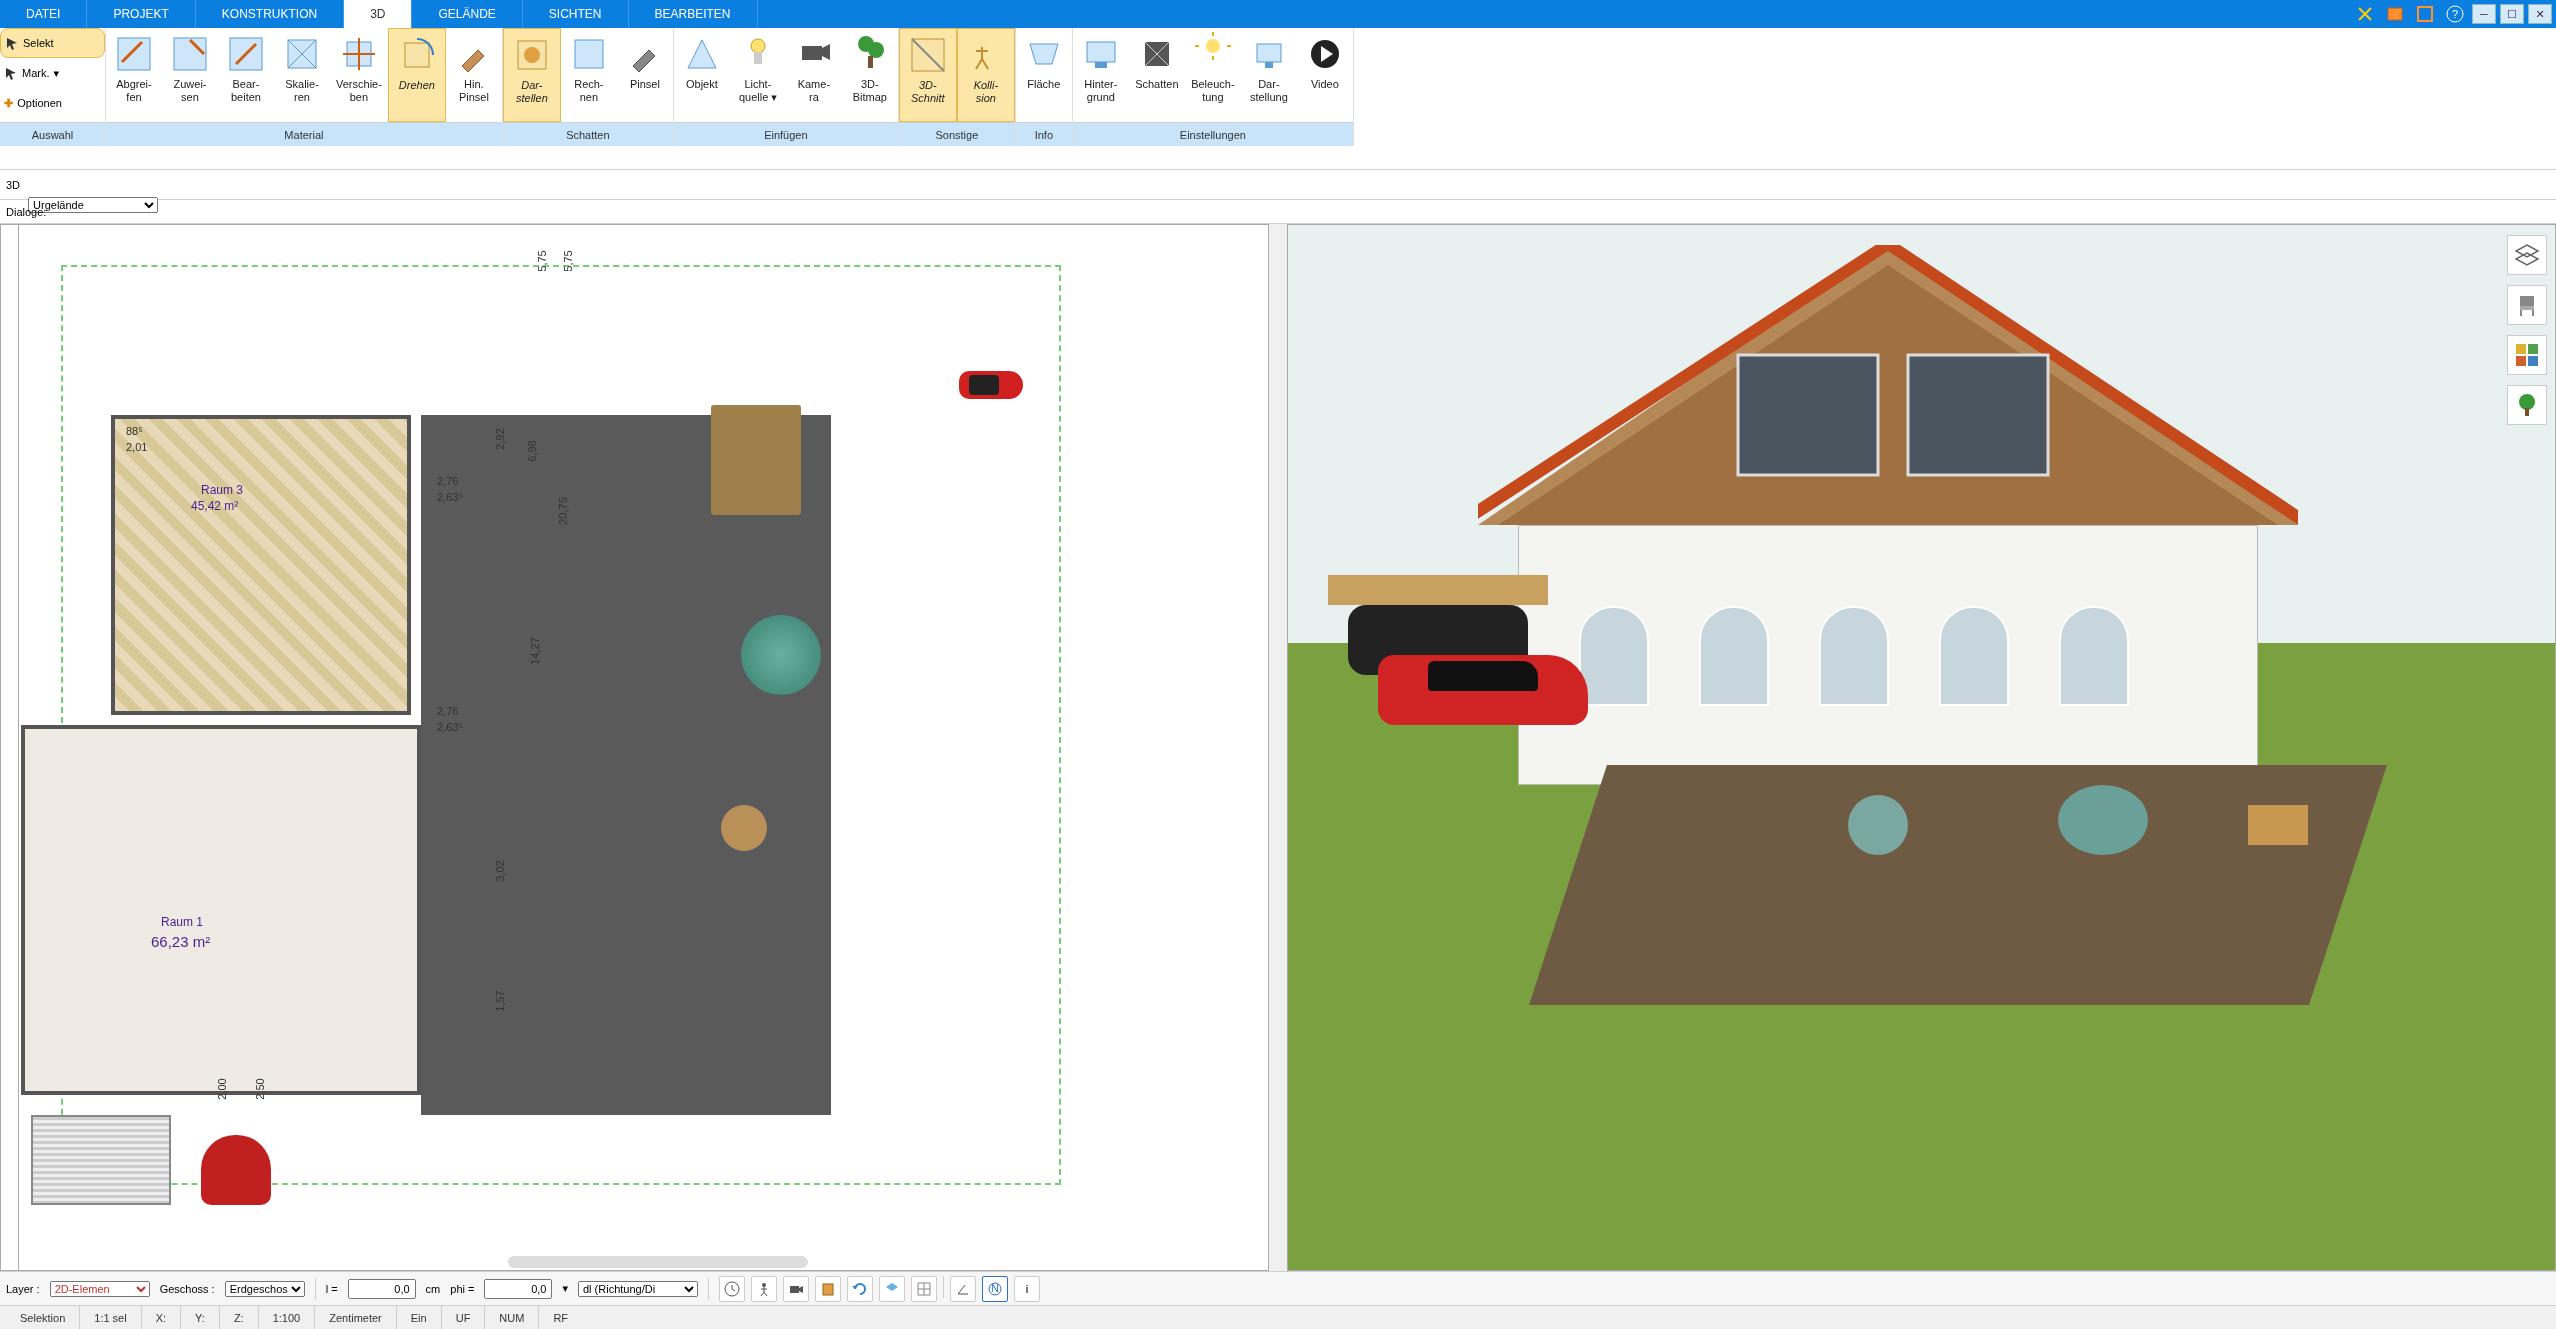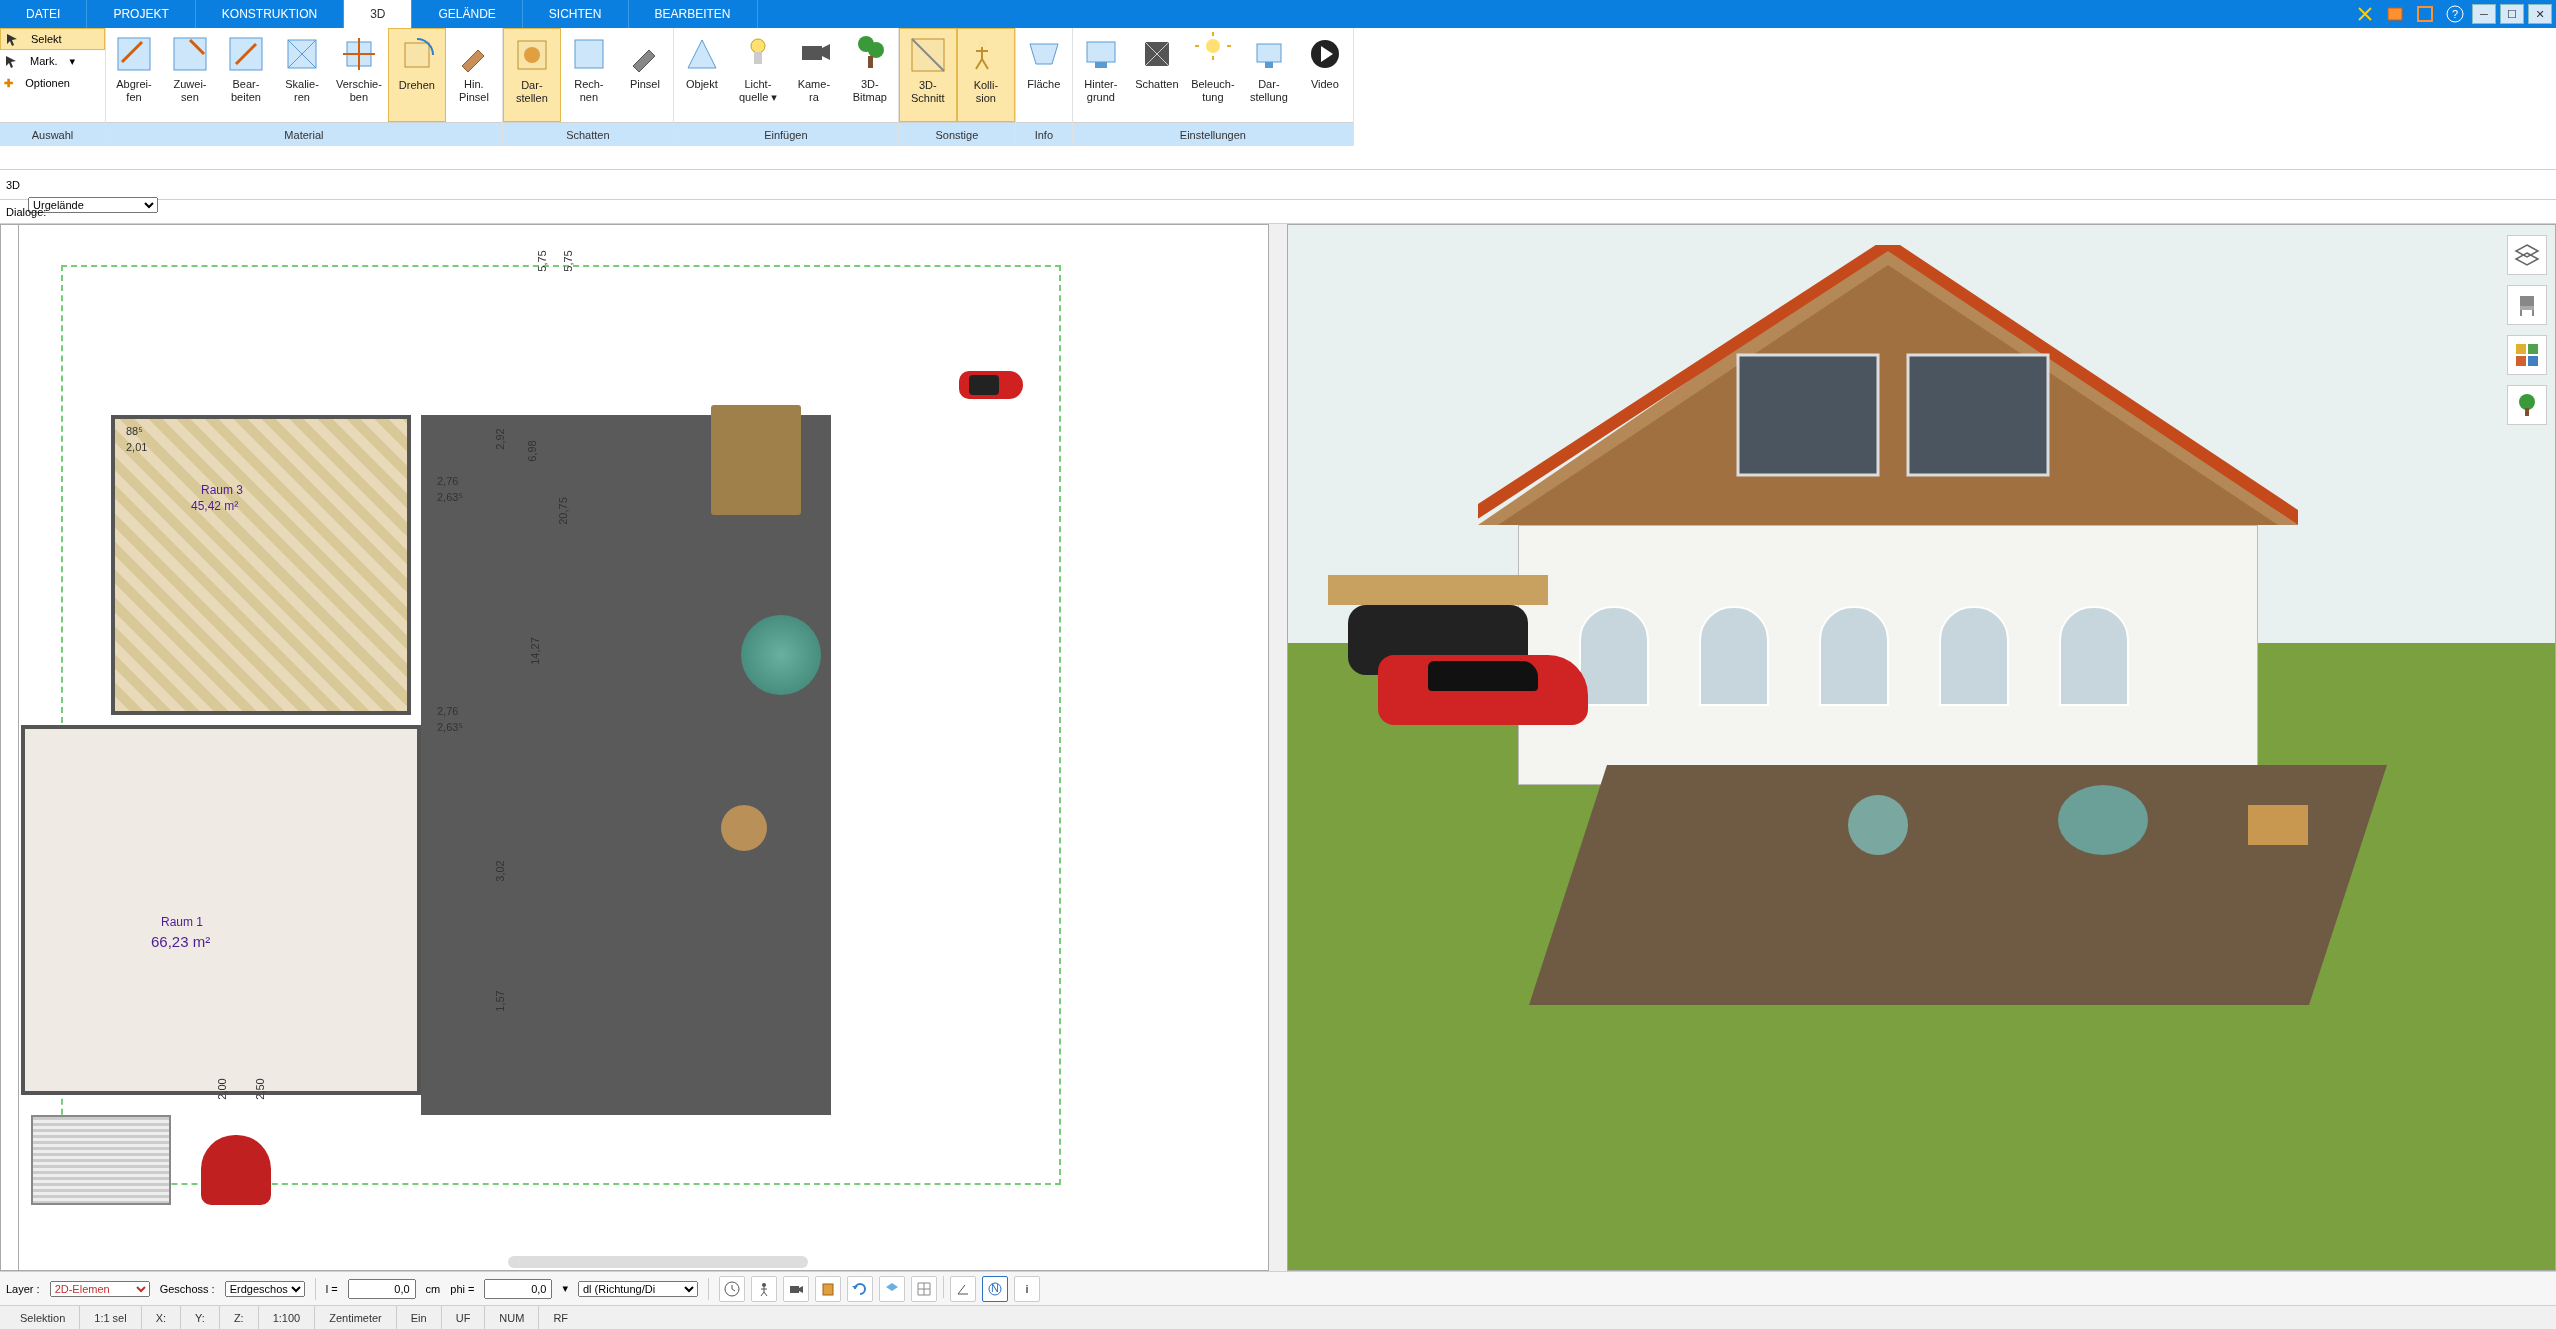--- a/index.html
+++ b/index.html
@@ -12,28 +12,28 @@
 .menu-right { margin-left: auto; display: flex; align-items: center; gap: 4px; padding-right: 4px; }
 .menu-icon { width: 26px; height: 26px; display: flex; align-items: center; justify-content: center; }
 .win-btn { width: 24px; height: 20px; background: #d6e9f8; display: flex; align-items: center; justify-content: center; color: #333; border: 1px solid #8bb; }
 
 
 .ribbon { height: 142px; background: #fff; border-bottom: 1px solid #d0d0d0; display: flex; flex-direction: column; }
 .ribbon-top { display: flex; height: 118px; }
 .ribbon-group { display: flex; flex-direction: column; border-right: 1px solid #e0e0e0; }
 .ribbon-buttons { display: flex; flex: 1; }
 .ribbon-btn { display: flex; flex-direction: column; align-items: center; justify-content: flex-start; padding: 4px 6px 2px 6px; cursor: pointer; text-align: center; }
-.ribbon-btn.highlighted { background: #fde7a8; border: 1px solid #e6b94f; }
+.ribbon-btn.highlighted { background: #fde7a8; border: 1px solid #e6b94f; font-style: italic; }
 .ribbon-icon { width: 44px; height: 44px; margin-bottom: 2px; display: flex; align-items: center; justify-content: center; }
 .ribbon-label { font-size: 11px; color: #222; line-height: 13px; white-space: pre-line; }
 .ribbon-group-label { height: 24px; background: #c8e4fb; display: flex; align-items: center; justify-content: center; font-size: 11px; color: #333; border-top: 1px solid #d0d0d0; }
 
 
 .ribbon-left-col { display: flex; flex-direction: column; width: 106px; border-right: 1px solid #e0e0e0; }
-.ribbon-left-col .row { display: flex; align-items: center; height: 22px; padding: 0 4px; gap: 12px; }
+.ribbon-left-col .row { display: flex; align-items: center; height: 30px; padding: 0 4px; gap: 4px; border-radius: 8px; }
 .ribbon-left-col .row.sel { background: #fde7a8; border: 1px solid #e6b94f; }
 
 
 .sub-bar { height: 30px; display: flex; align-items: center; padding: 0 6px; gap: 8px; border-bottom: 1px solid #d0d0d0; }
 .sub-bar select { font-size: 11px; margin-top: 40px; }
 
 
 .dialog-bar { height: 24px; display: flex; align-items: center; padding: 0 6px; border-bottom: 1px solid #d0d0d0; font-size: 11px; }
 
 

